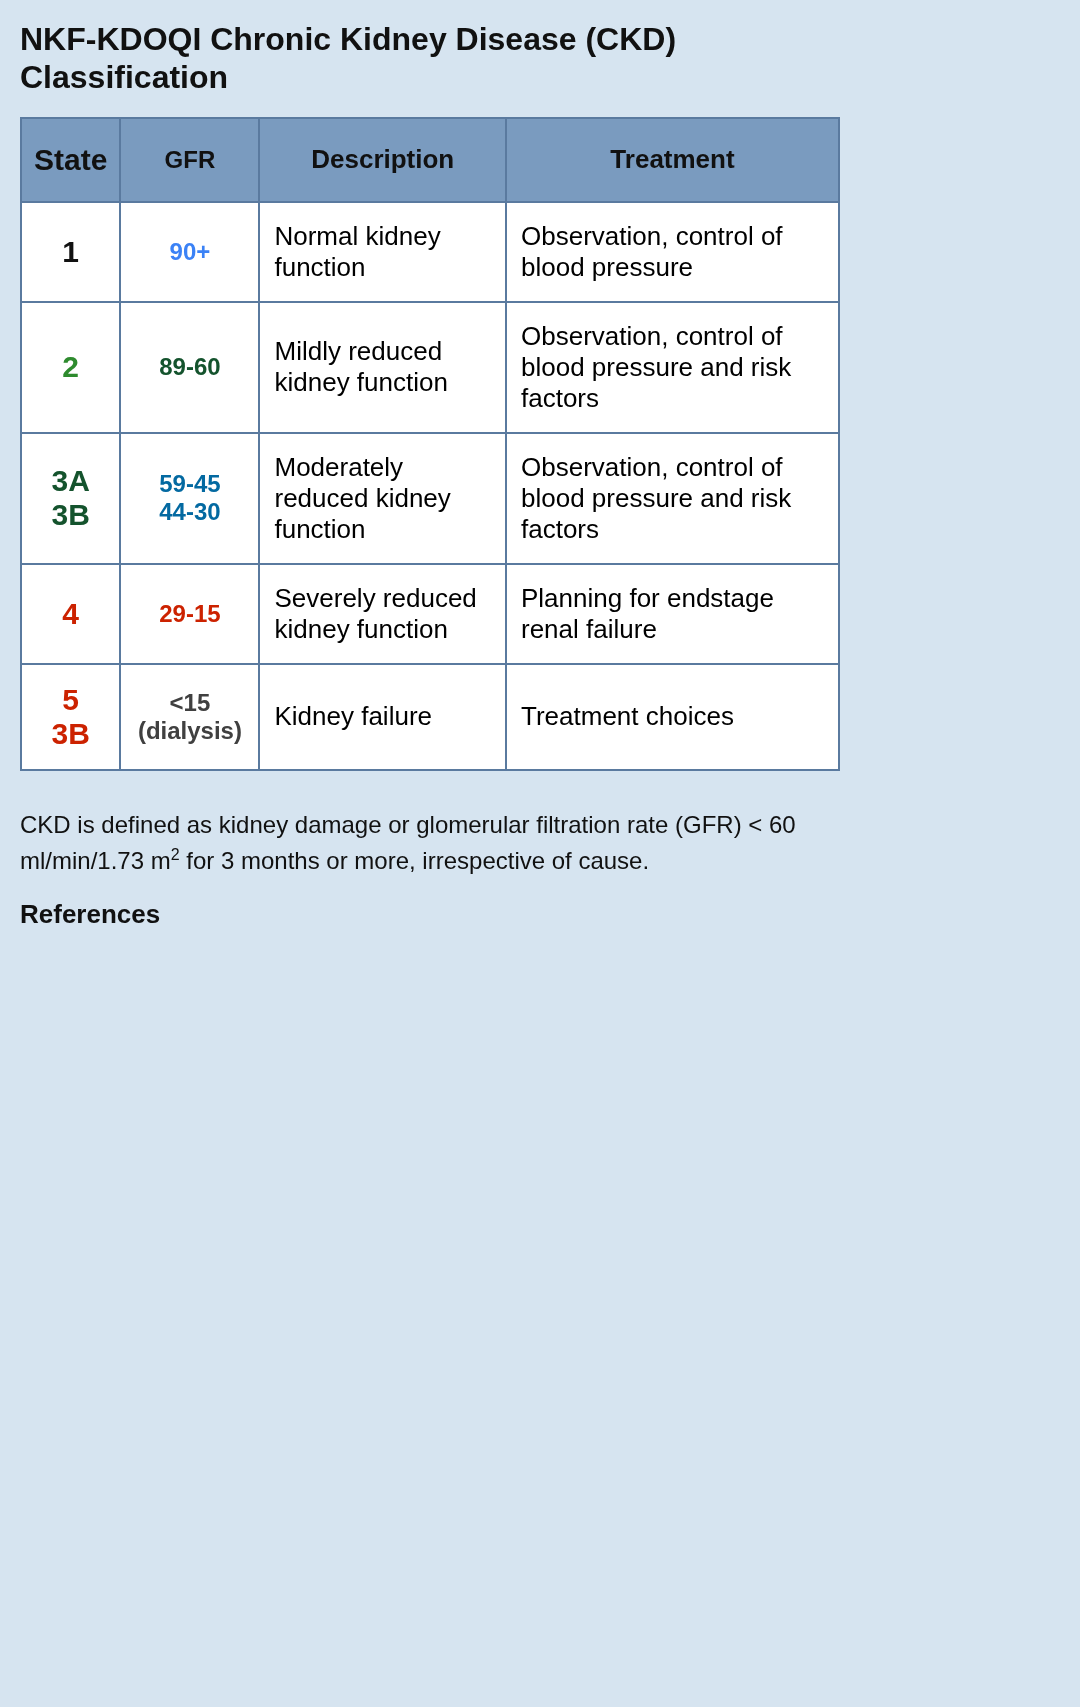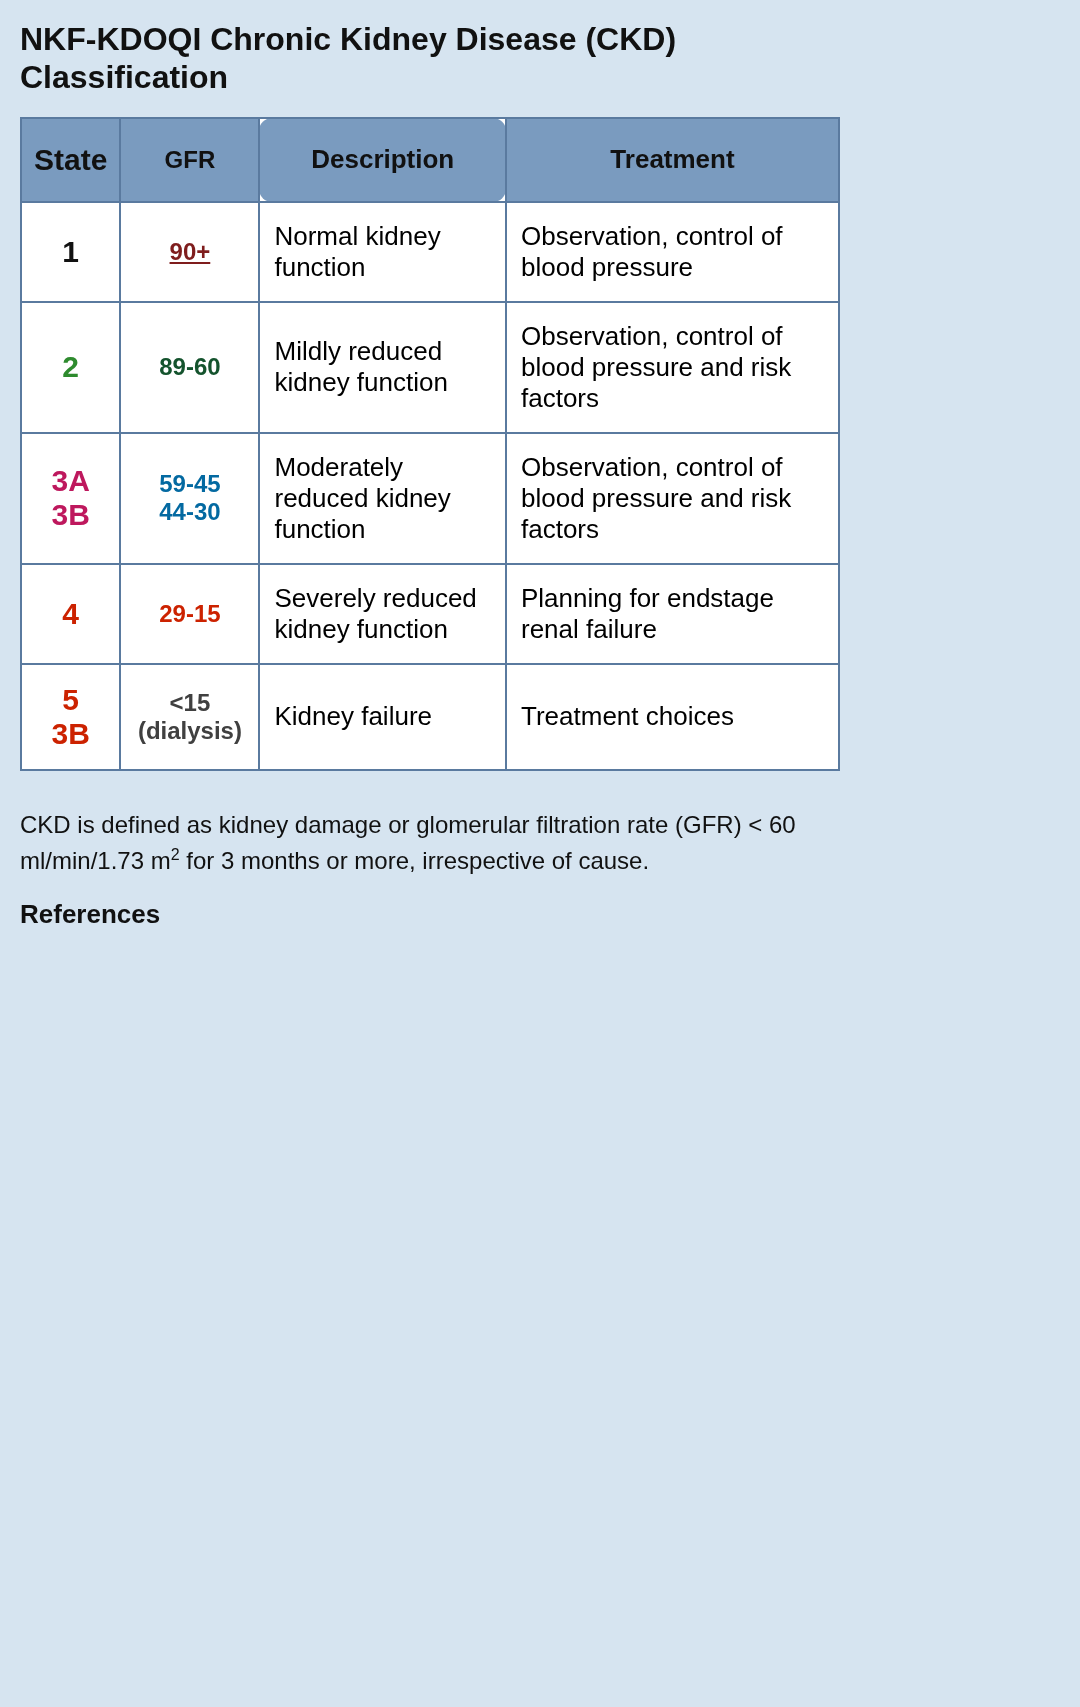--- a/index.html
+++ b/index.html
@@ -57,21 +57,20 @@
 
     .col-gfr {
       width: 140px;
       text-align: center;
       font-weight: bold;
       font-size: 24px;
     }
 
     .col-desc {
       width: 260px;
-      border-radius: 13px;
     }
 
     .col-treatment {
       width: 360px;
     }
 
     .footer-text {
       font-size: 24px;
       color: #111;
       line-height: 1.5;
@@ -99,32 +98,32 @@
     <tr>
       <th class="col-state">State</th>
       <th class="col-gfr">GFR</th>
       <th class="col-desc">Description</th>
       <th class="col-treatment">Treatment</th>
     </tr>
   </thead>
   <tbody id="table-body">
   <tr>
         <td class="col-state" style="color: rgb(17, 17, 17); white-space: pre-line;">1</td>
-        <td class="col-gfr" style="color: #7f1d1d; white-space: pre-line; text-decoration: underline;">90+</td>
+        <td class="col-gfr" style="color: #3b82f6; white-space: pre-line;">90+</td>
         <td class="col-desc">Normal kidney function</td>
         <td class="col-treatment">Observation, control of blood pressure</td>
       </tr>
       <tr>
         <td class="col-state" style="color: rgb(46, 139, 46); white-space: pre-line;">2</td>
         <td class="col-gfr" style="color: #14532d; white-space: pre-line; margin-left: 22px;">89-60</td>
         <td class="col-desc">Mildly reduced kidney function</td>
         <td class="col-treatment">Observation, control of blood pressure and risk factors</td>
       </tr>
       <tr>
-        <td class="col-state" style="color: #be185d; white-space: pre-line;">3A
+        <td class="col-state" style="color: #14532d; white-space: pre-line;">3A
 3B</td>
         <td class="col-gfr" style="color: #0369a1; white-space: pre-line; margin-top: 48px;">59-45
 44-30</td>
         <td class="col-desc">Moderately reduced kidney function</td>
         <td class="col-treatment">Observation, control of blood pressure and risk factors</td>
       </tr>
       <tr>
         <td class="col-state" style="color: rgb(204, 34, 0); white-space: pre-line;">4</td>
         <td class="col-gfr" style="color: rgb(204, 34, 0); white-space: pre-line; border-radius: 11px;">29-15</td>
         <td class="col-desc">Severely reduced kidney function</td>

